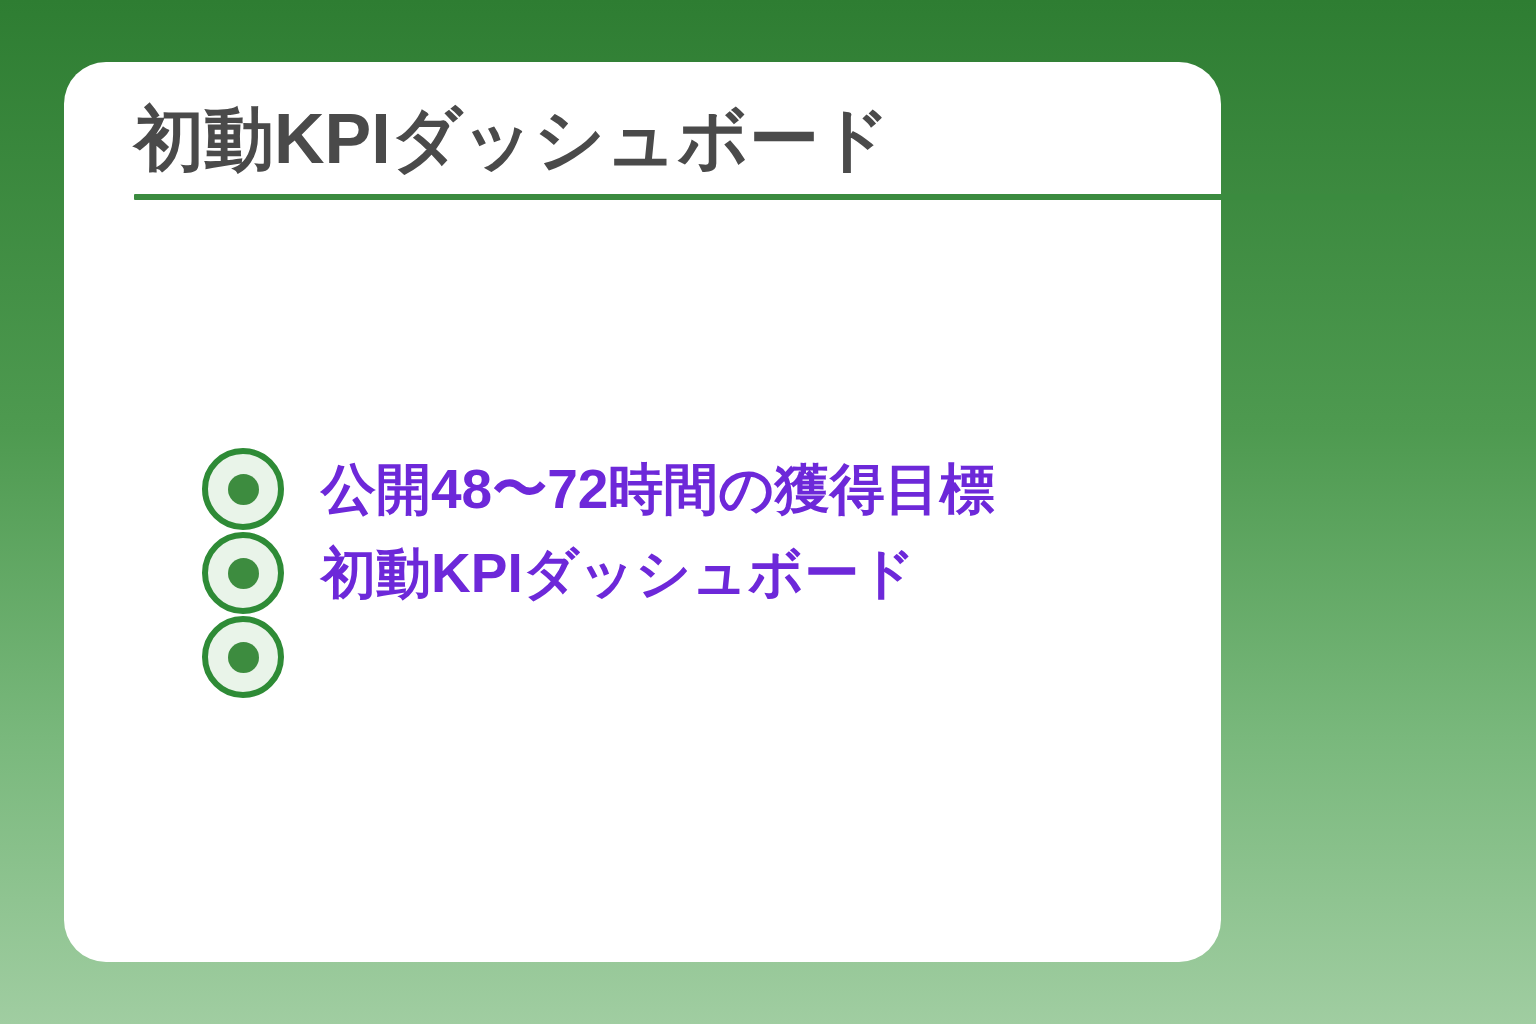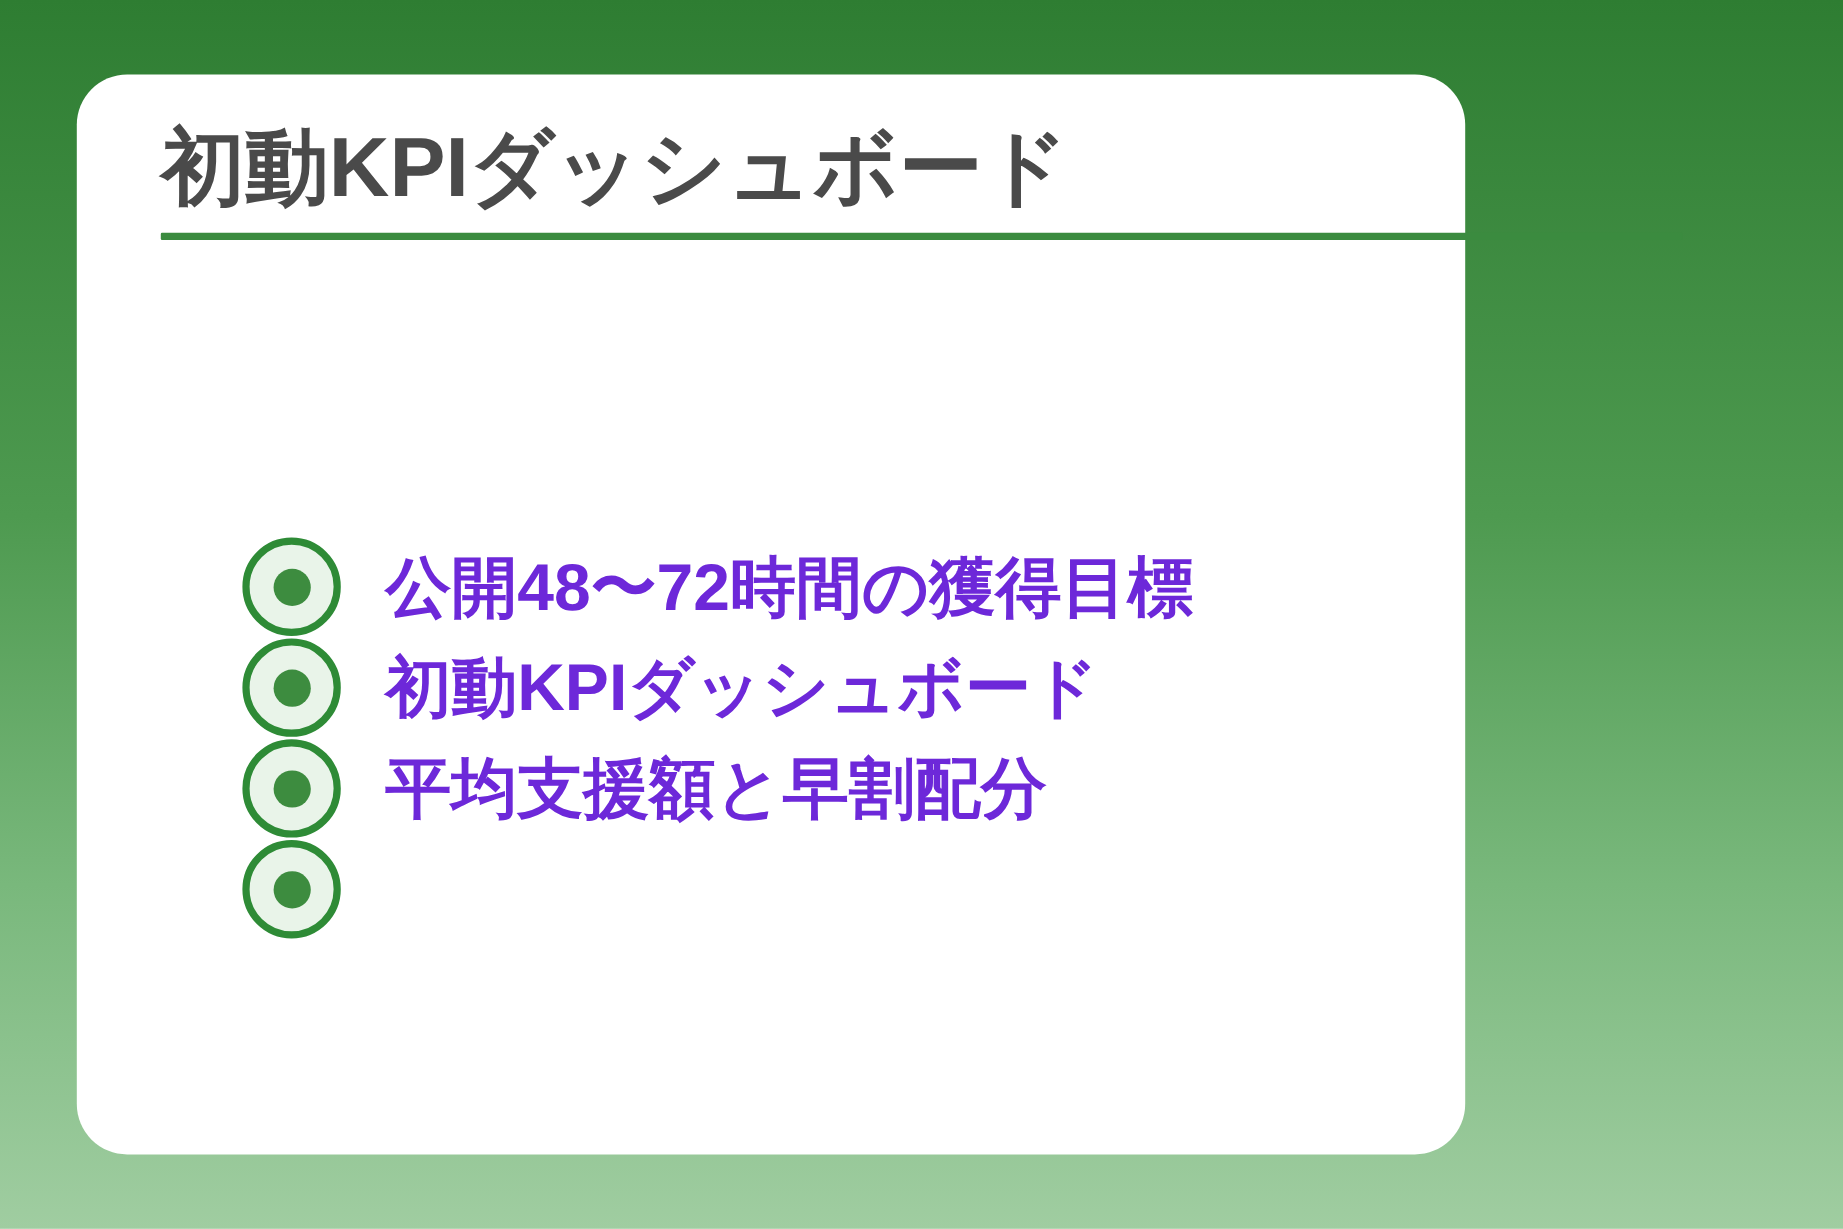--- a/index.html
+++ b/index.html
@@ -120,26 +120,20 @@
         <span class="bullet-text">公開48〜72時間の獲得目標</span>
       </div>
 
       <div class="bullet-row">
         <span class="bullet-marker">
           <span class="bullet-dot"></span>
         </span>
         <span class="bullet-text">初動KPIダッシュボード</span>
       </div>
 
-      <div class="bullet-row">
-        <span class="bullet-marker">
-          <span class="bullet-dot"></span>
-        </span>
-        <span class="bullet-text">平均支援額と早割配分</span>
-      </div>
 
       <div class="bullet-row">
         <span class="bullet-marker">
           <span class="bullet-dot"></span>
         </span>
       </div>
 
     </div>
 
   </div>

